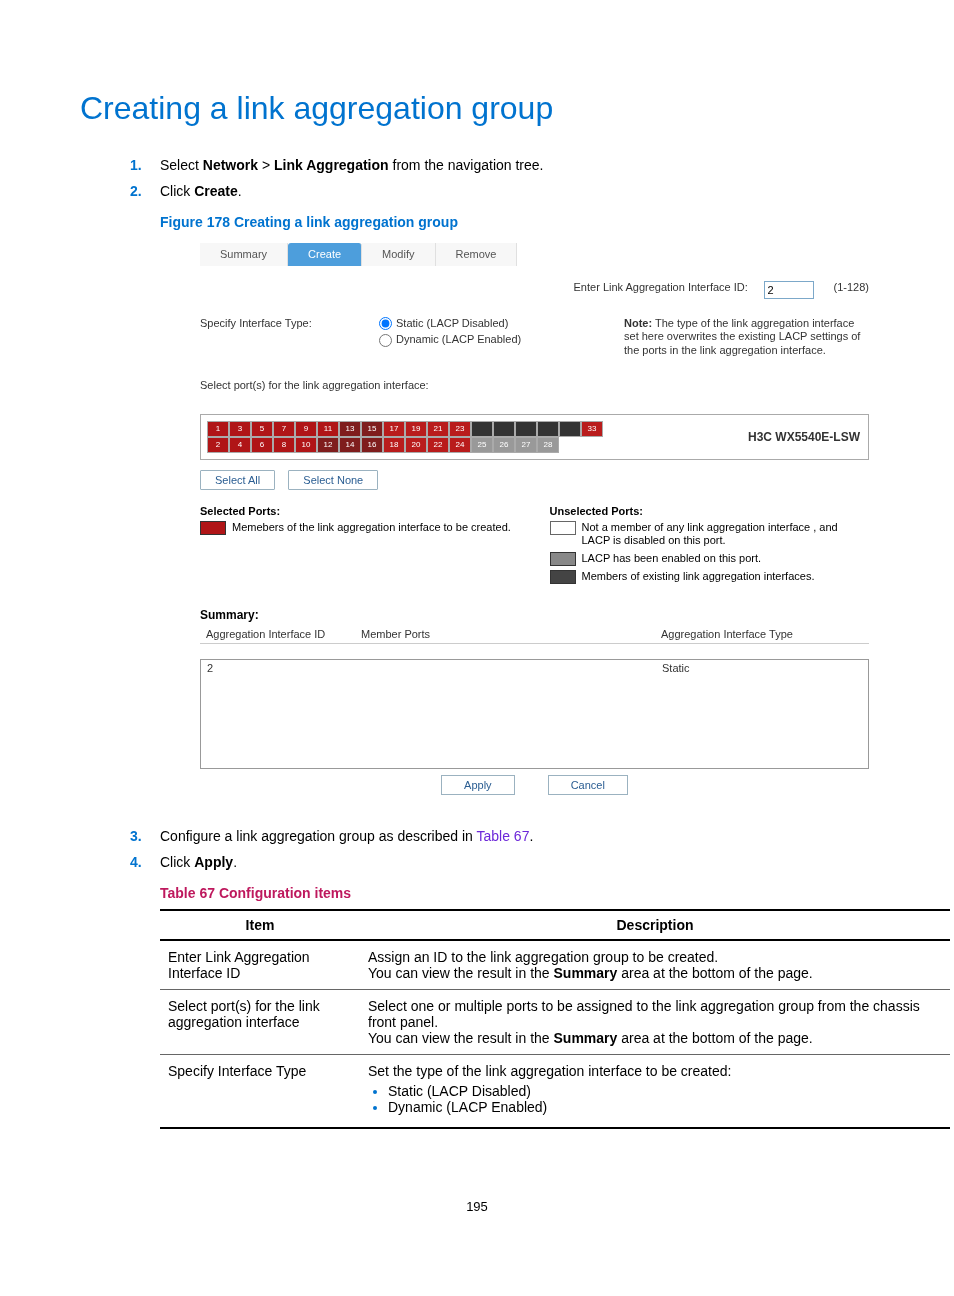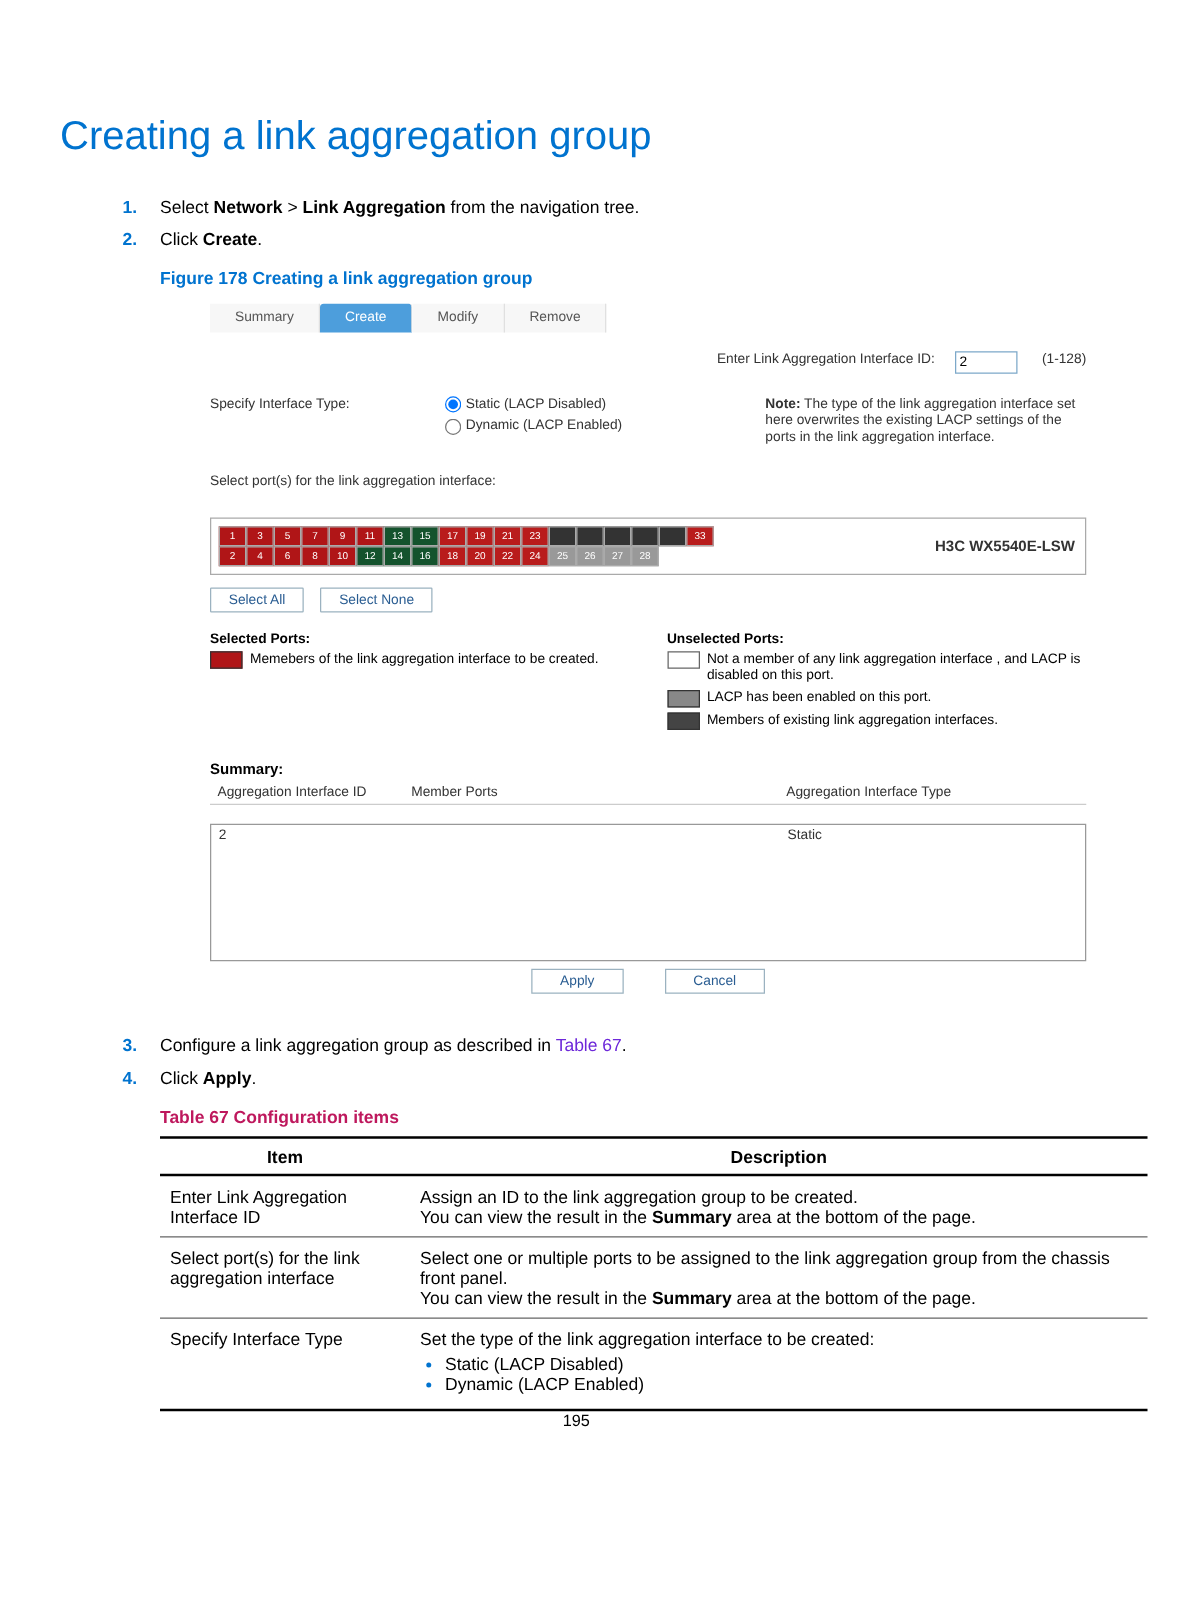--- a/index.html
+++ b/index.html
@@ -4,21 +4,21 @@
 <style>
   * { box-sizing: border-box; }
   body {
     margin: 0;
     font-family: Arial, Helvetica, sans-serif;
     background: #fff;
     color: #000;
     width: 954px;
   }
   .page {
-    padding: 90px 80px 40px 48px;
+    padding: 90px 80px 40px 80px;
   }
   h1.title {
     font-size: 32px;
     font-weight: normal;
     color: #0073cf;
     margin: 0 0 30px 0;
     font-family: Arial, sans-serif;
   }
   ol.steps {
     list-style: none;
@@ -96,21 +96,21 @@
     width: 22px;
     height: 16px;
     font-size: 8px;
     color: #eee;
     display: flex;
     align-items: center;
     justify-content: center;
     margin: 0;
     border: 1px solid #aaa;
   }
-  .port.dark { background: #14532d; color:#fff;}
+  .port.dark { background: #7f1d1d; color:#fff;}
   .port.sel { background: #b01517; color:#fff;}
   .port.gray { background: #b91c1c; color:#fff;}
   .port.light { background: #999; color:#fff;}
   .port.empty { background: #333;  width:22px; height:16px;}
   .device-model {
     position: absolute;
     right: 8px;
     top: 50%;
     transform: translateY(-50%);
     font-size: 12px;
@@ -215,20 +215,21 @@
     margin: 4px 0;
     padding-left: 20px;
   }
   table.config td ul li::marker {
     color: #0073cf;
   }
   a.ref { color: #6d28d9; text-decoration: none; }
   .page-num {
     text-align: center;
     font-size: 13px;
+    margin-top: 70px;
   }
   .radio-label { display: inline-flex; align-items: center; font-size: 11px; margin-bottom: 3px;}
   .radio-label input { margin: 0 4px 0 0; }
 </style>
 </head>
 <body>
 
 <div class="page">
   <h1 class="title">Creating a link aggregation group</h1>
 

